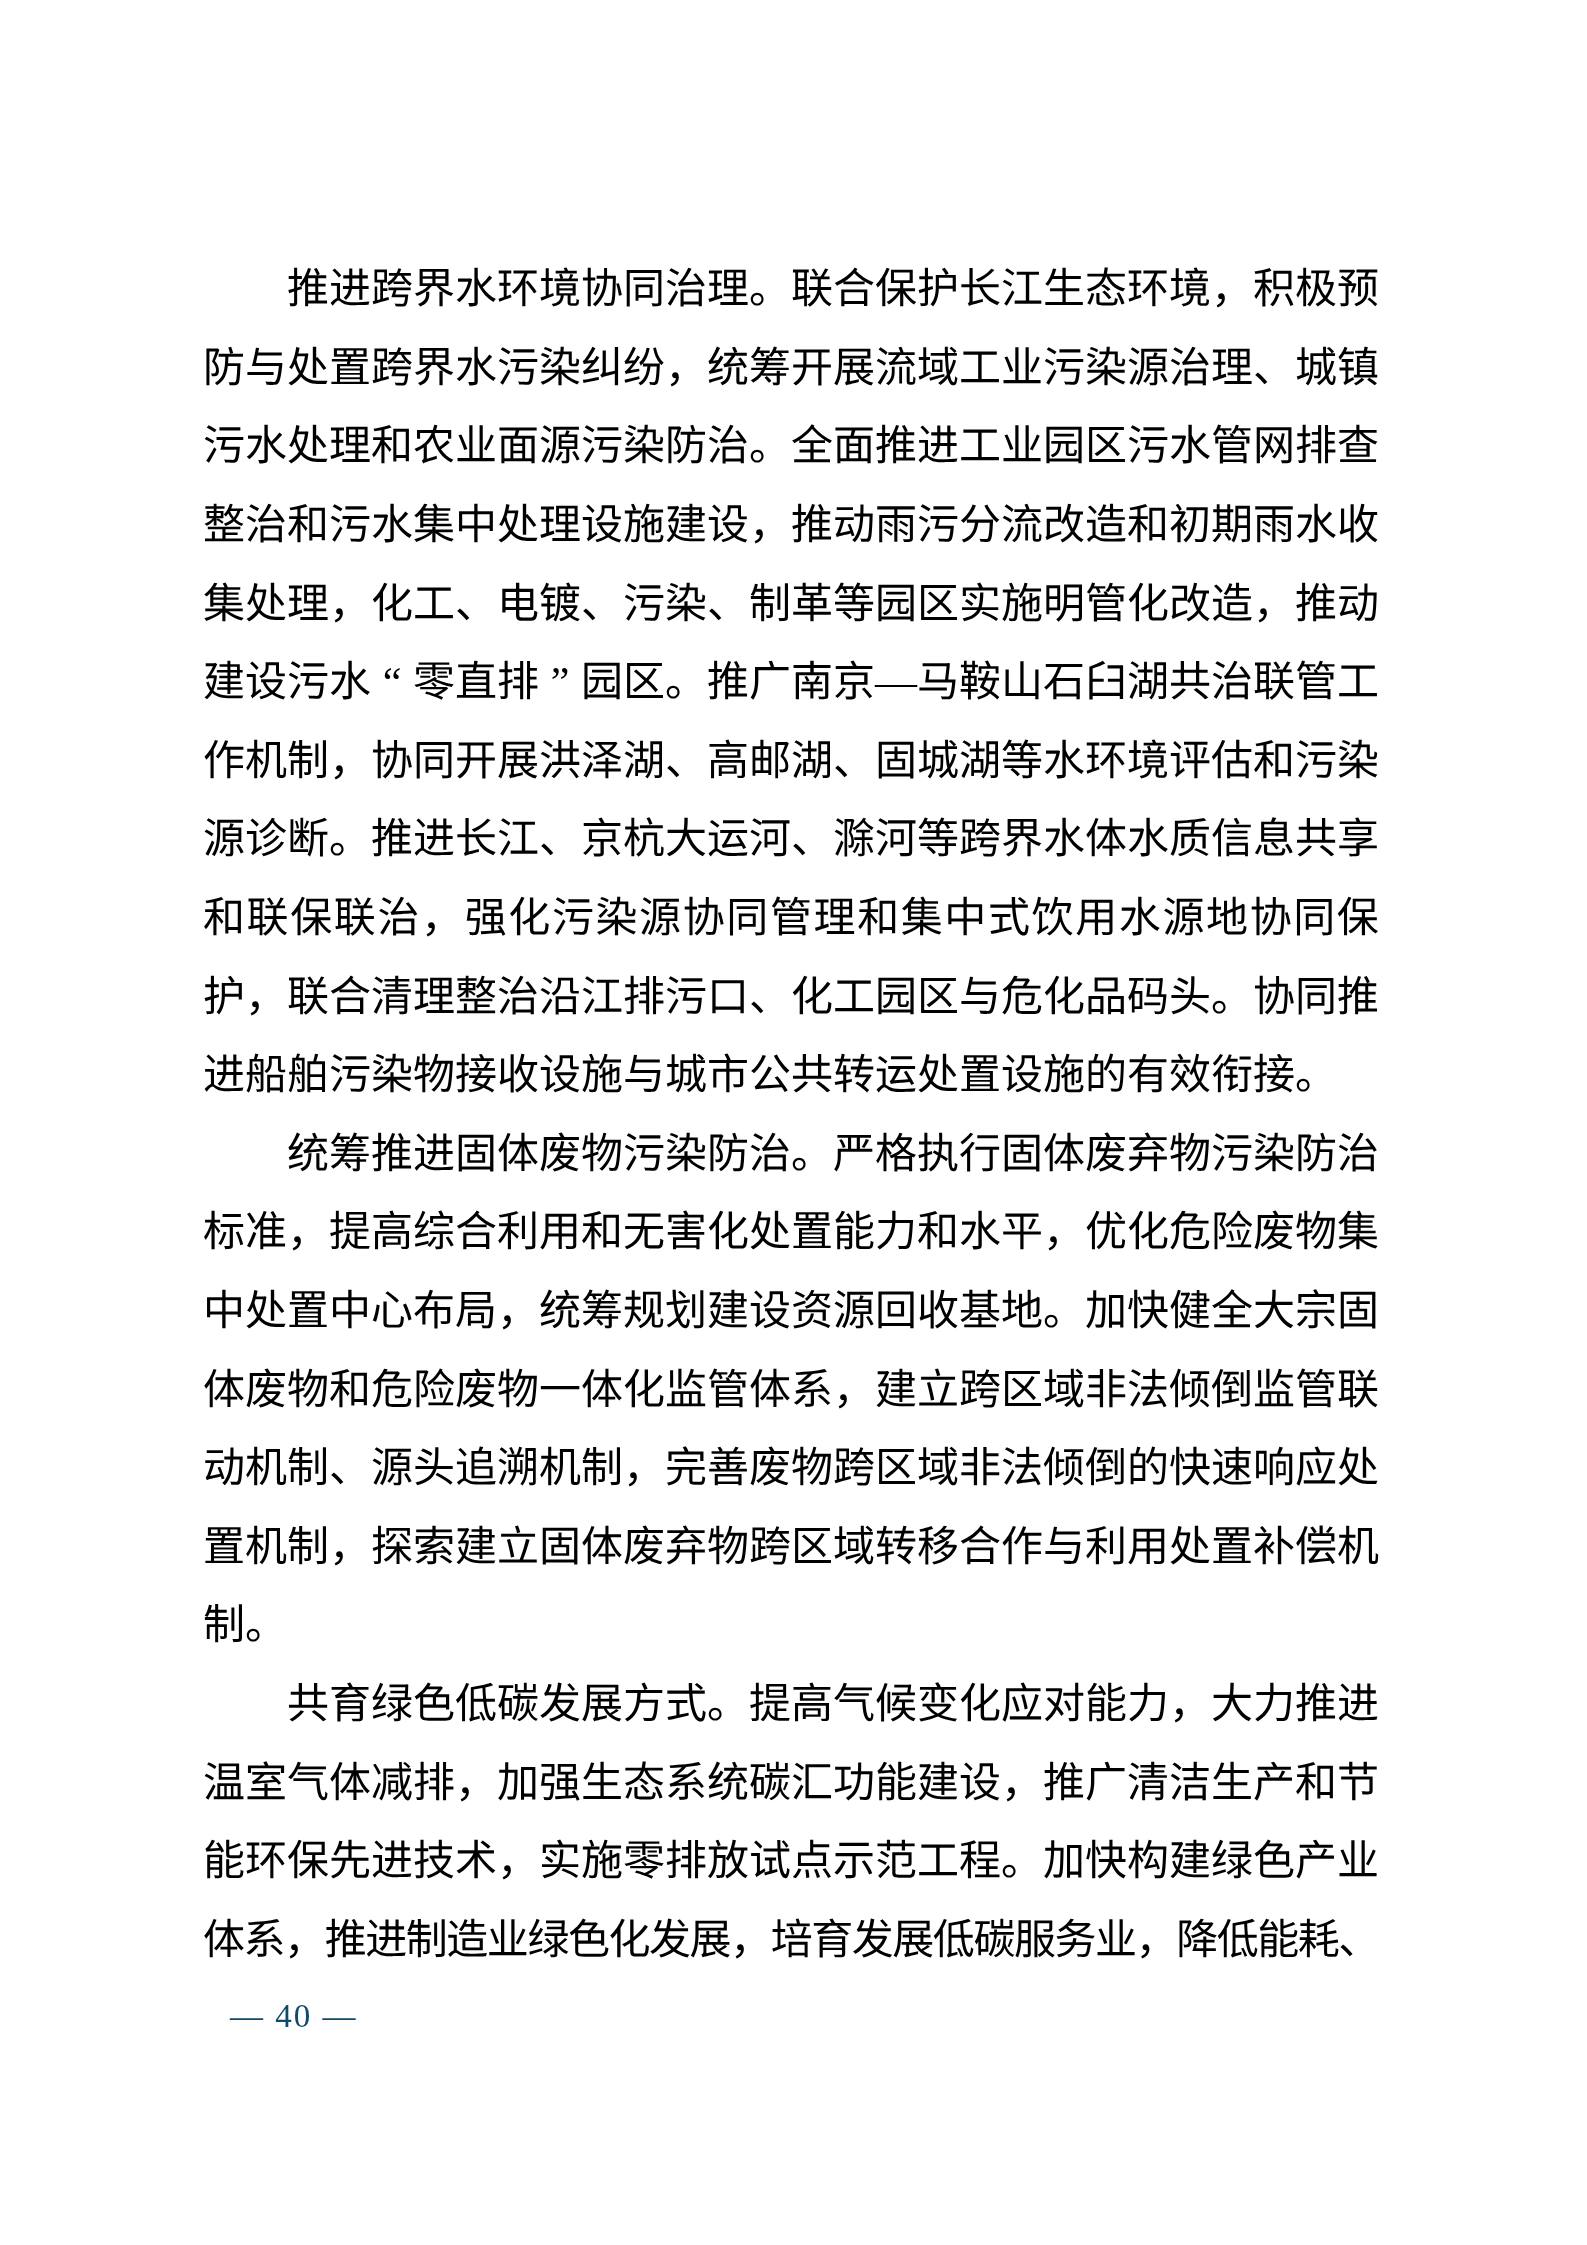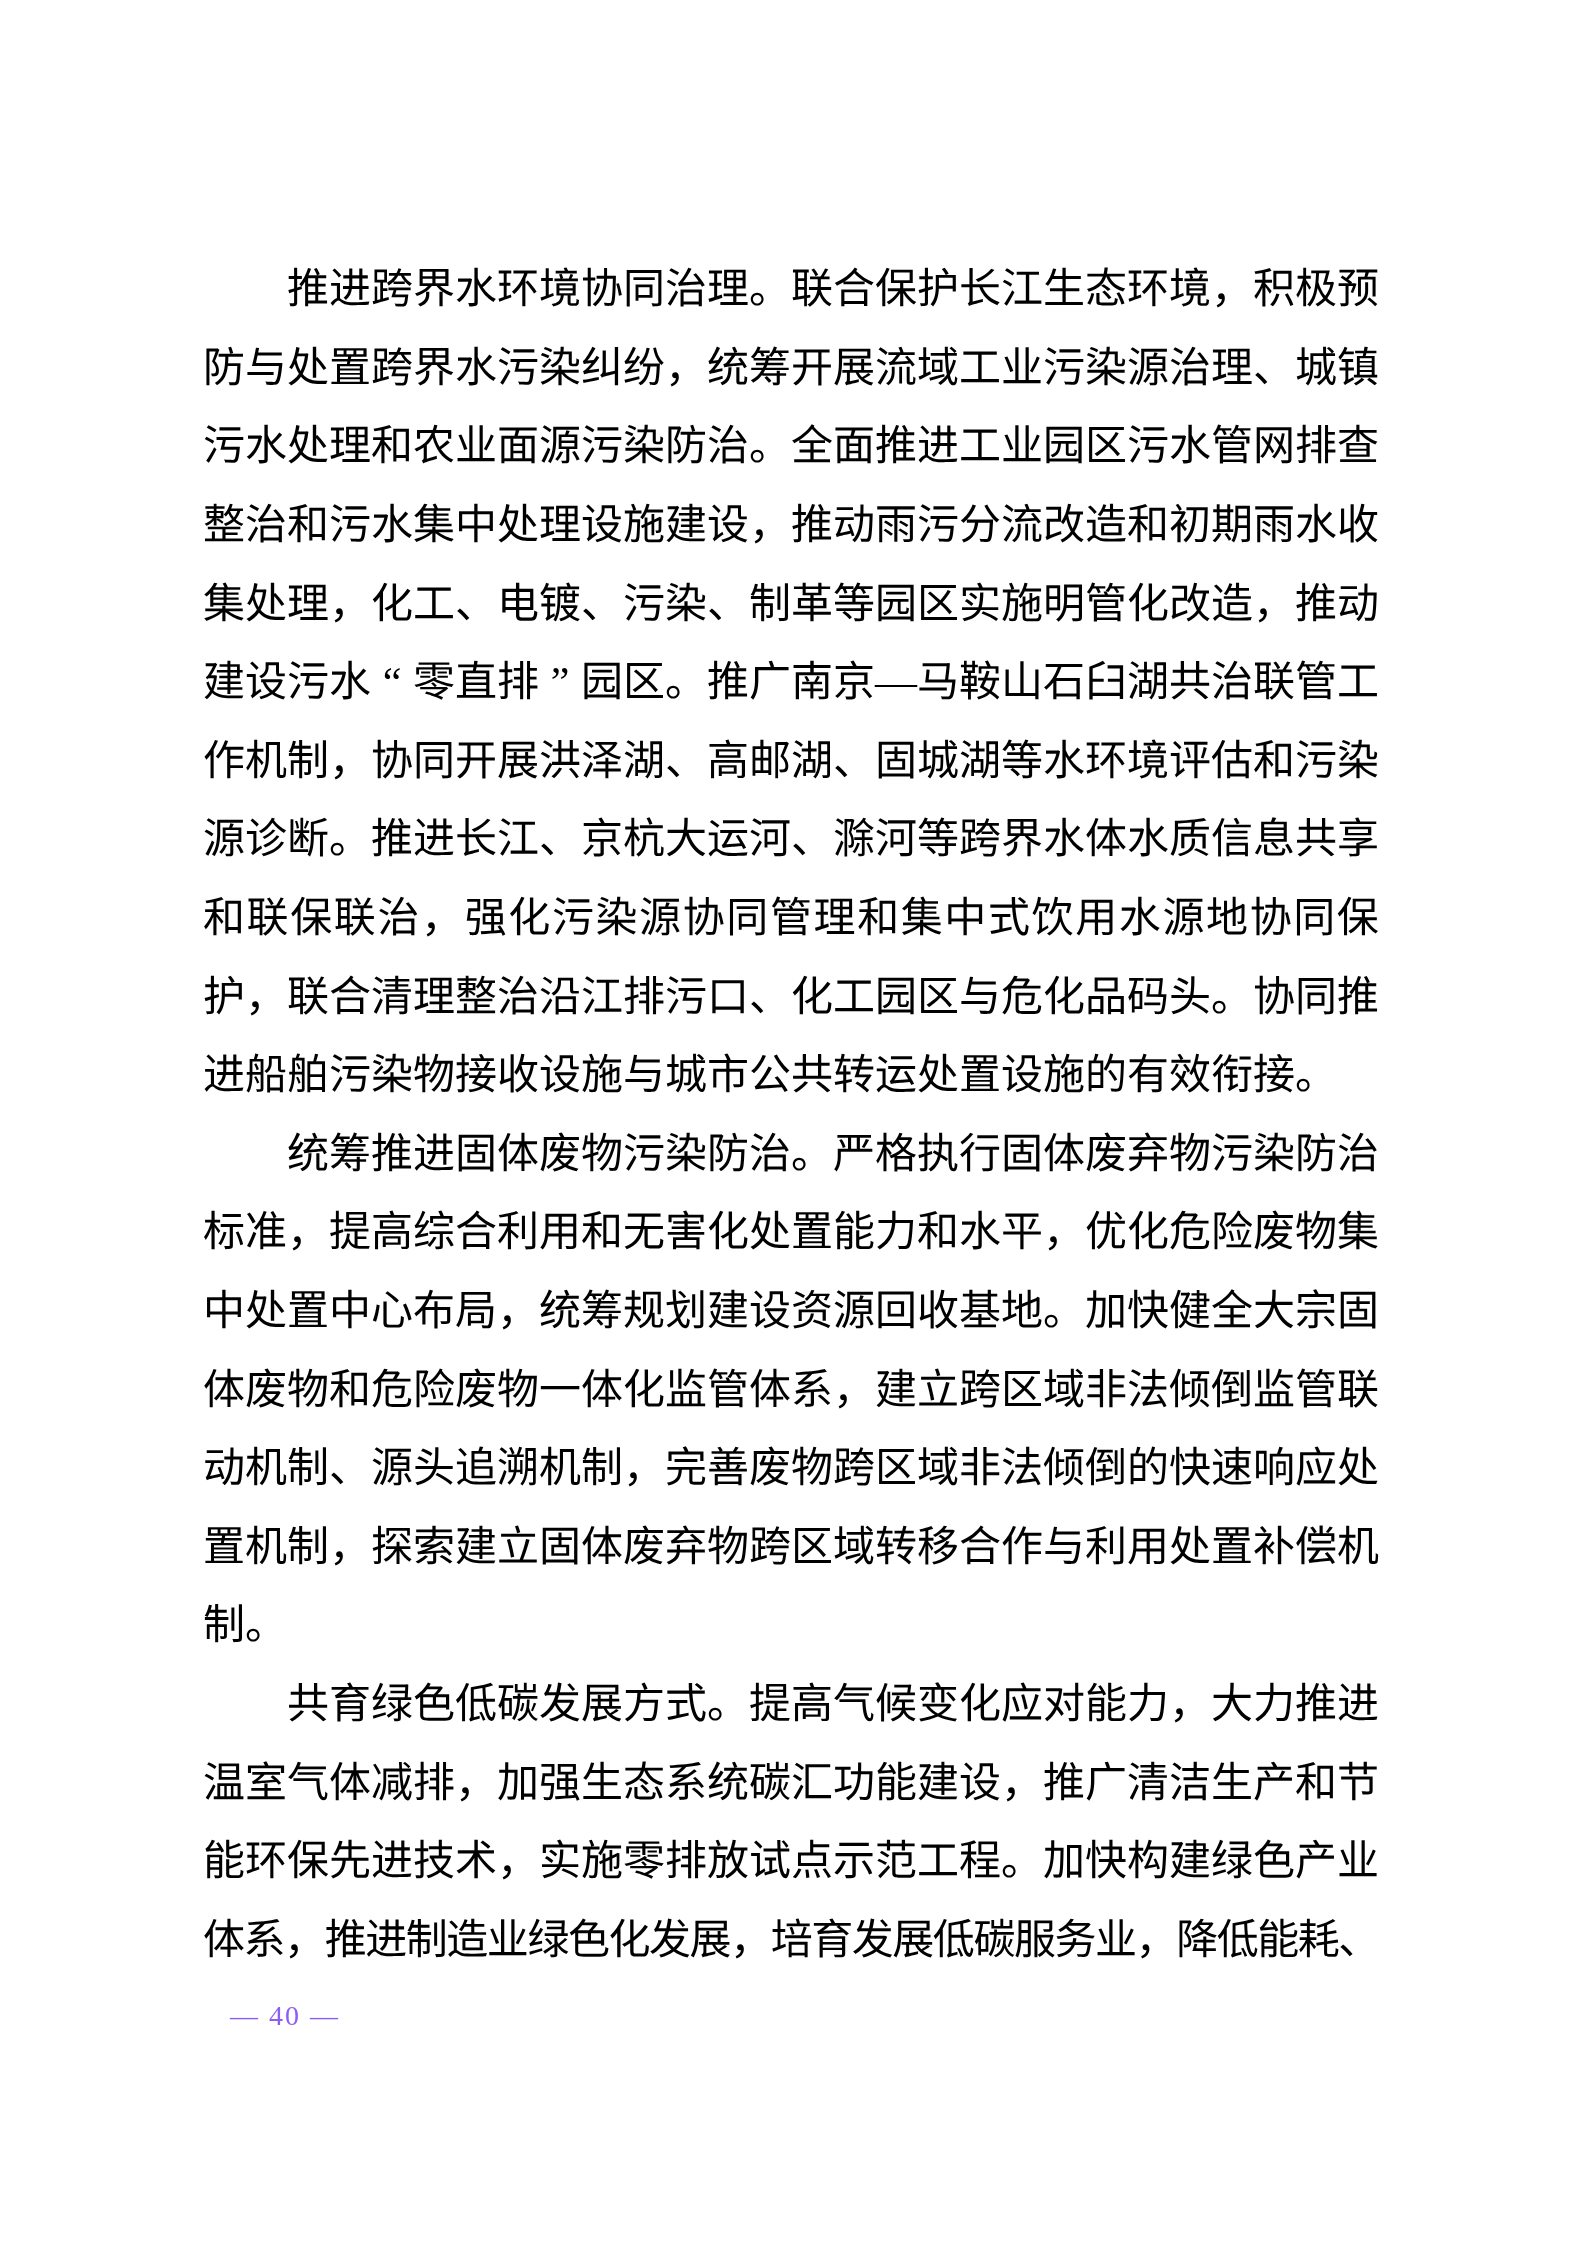--- a/index.html
+++ b/index.html
@@ -39,24 +39,24 @@
     display: inline-block;
     flex: 0 0 auto;
     width: 42px;
     text-align: center;
     line-height: 1;
   }
   .footer {
     position: absolute;
     left: 230px;
     top: 1992px;
-    font-size: 28px;
+    font-size: 33px;
     line-height: 48px;
     letter-spacing: 2px;
-    color: #8b5cf6;
+    color: #0c4a6e;
   }
 </style>
 </head>
 <body>
 
 <div class="page">
   <div class="body-text">
       <div class="para">
         <div class="line indent"><span class="ch" style="width: 42px;">推</span><span class="ch" style="width: 42px;">进</span><span class="ch" style="width: 42px;">跨</span><span class="ch" style="width: 42px;">界</span><span class="ch" style="width: 42px;">水</span><span class="ch" style="width: 42px;">环</span><span class="ch" style="width: 42px;">境</span><span class="ch" style="width: 42px;">协</span><span class="ch" style="width: 42px;">同</span><span class="ch" style="width: 42px;">治</span><span class="ch" style="width: 42px;">理</span><span class="ch" style="width: 42px;">。</span><span class="ch" style="width: 42px;">联</span><span class="ch" style="width: 42px;">合</span><span class="ch" style="width: 42px;">保</span><span class="ch" style="width: 42px;">护</span><span class="ch" style="width: 42px;">长</span><span class="ch" style="width: 42px;">江</span><span class="ch" style="width: 42px;">生</span><span class="ch" style="width: 42px;">态</span><span class="ch" style="width: 42px;">环</span><span class="ch" style="width: 42px;">境</span><span class="ch" style="width: 42px;">，</span><span class="ch" style="width: 42px;">积</span><span class="ch" style="width: 42px;">极</span><span class="ch" style="width: 42px;">预</span></div>
         <div class="line"><span class="ch" style="width: 42px;">防</span><span class="ch" style="width: 42px;">与</span><span class="ch" style="width: 42px;">处</span><span class="ch" style="width: 42px;">置</span><span class="ch" style="width: 42px;">跨</span><span class="ch" style="width: 42px;">界</span><span class="ch" style="width: 42px;">水</span><span class="ch" style="width: 42px;">污</span><span class="ch" style="width: 42px;">染</span><span class="ch" style="width: 42px;">纠</span><span class="ch" style="width: 42px;">纷</span><span class="ch" style="width: 42px;">，</span><span class="ch" style="width: 42px;">统</span><span class="ch" style="width: 42px;">筹</span><span class="ch" style="width: 42px;">开</span><span class="ch" style="width: 42px;">展</span><span class="ch" style="width: 42px;">流</span><span class="ch" style="width: 42px;">域</span><span class="ch" style="width: 42px;">工</span><span class="ch" style="width: 42px;">业</span><span class="ch" style="width: 42px;">污</span><span class="ch" style="width: 42px;">染</span><span class="ch" style="width: 42px;">源</span><span class="ch" style="width: 42px;">治</span><span class="ch" style="width: 42px;">理</span><span class="ch" style="width: 42px;">、</span><span class="ch" style="width: 42px;">城</span><span class="ch" style="width: 42px;">镇</span></div>

